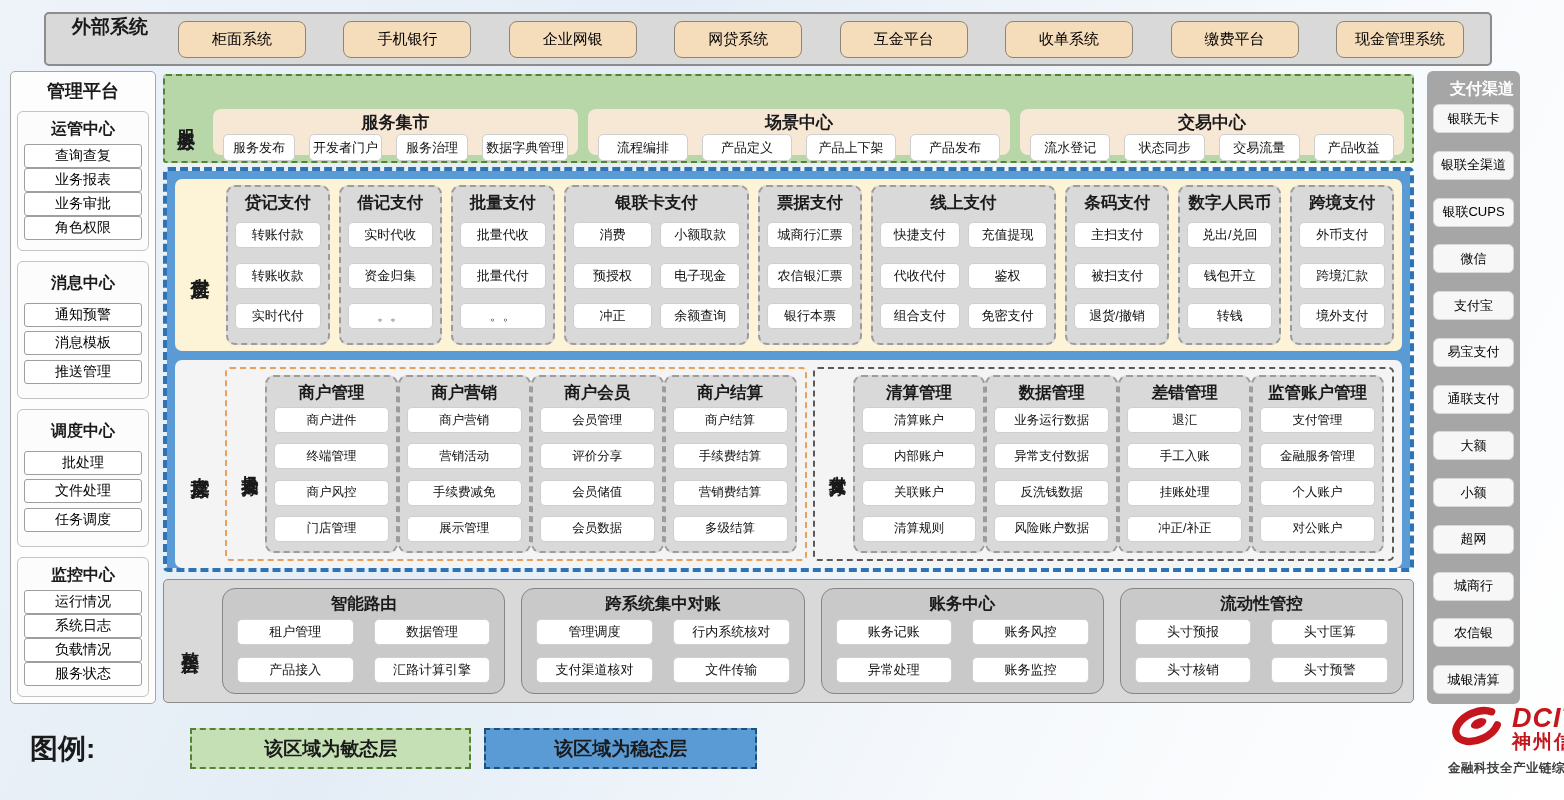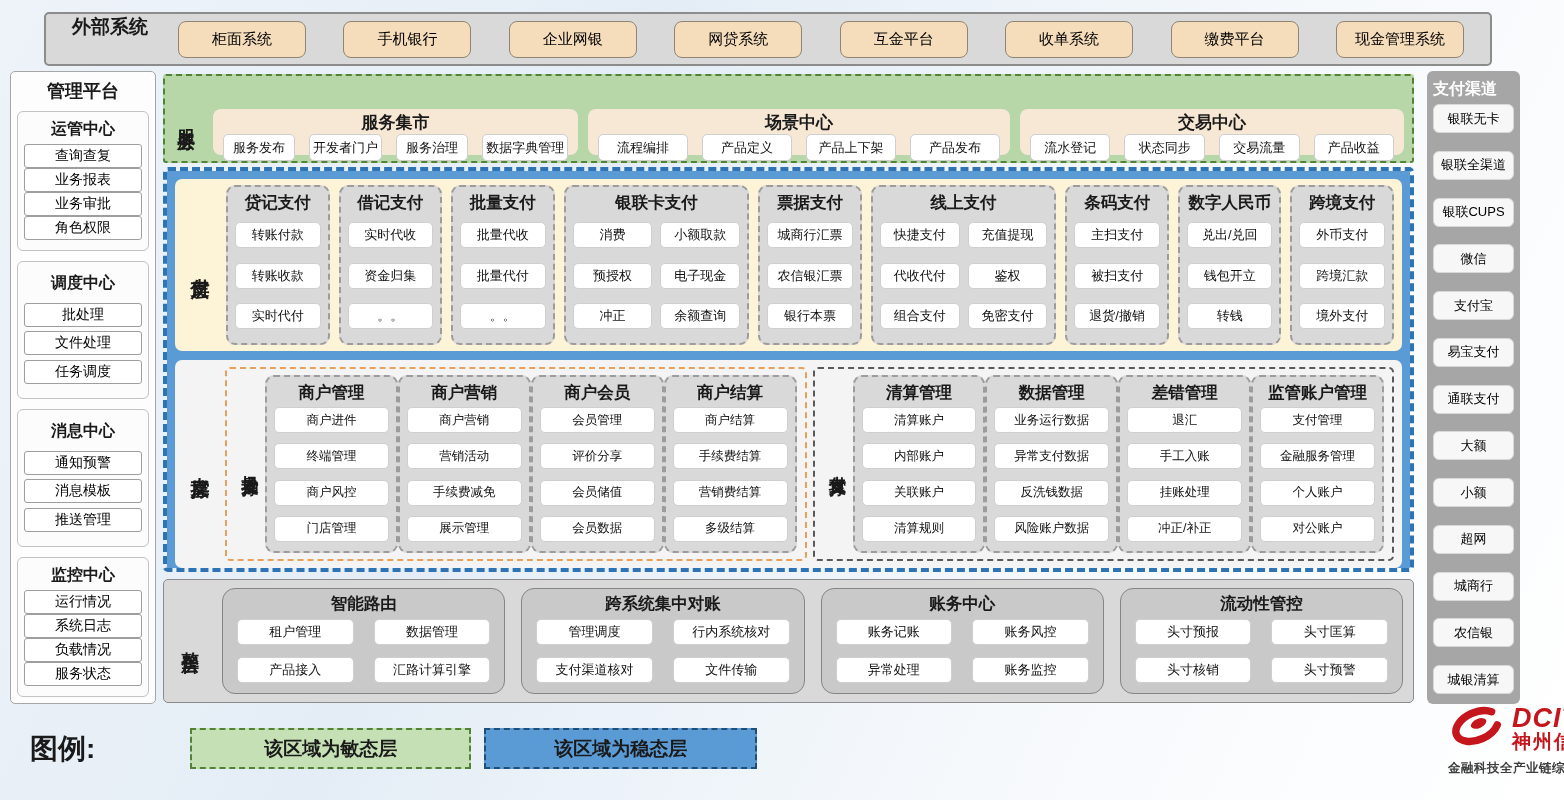--- a/index.html
+++ b/index.html
@@ -31,21 +31,21 @@
   .side-group { background:#fcfcfc; border:1px solid #c3c3c3; border-radius:6px;
     padding:5px 6px 10px; flex:1; display:flex; flex-direction:column; justify-content:space-evenly; }
   .side-group-title { text-align:center; font-size:16px; font-weight:bold; padding:2px 0 4px; }
   .side-btn { display:block; width:100%; height:24px; background:#fff; border:1px solid #9e9e9e;
     border-radius:3px; font-size:14px; font-family:inherit; cursor:pointer; white-space:nowrap;text-align:center; }
 
   
   .side-right { left:1427px; top:71px; width:93px; height:633px;
     background:#a6a6a6; border-radius:6px; display:flex; flex-direction:column;
     padding:8px 6px 10px; }
-  .chan-title { color:#fff; font-size:16px; font-weight:bold; text-align:left; padding-bottom:4px; }
+  .chan-title { color:#fff; font-size:16px; font-weight:bold; text-align:right; padding-bottom:4px; }
   .chan-btns { flex:1; display:flex; flex-direction:column; justify-content:space-between; }
   .chan-btn { height:29px; background:#f7f7f7; border:1px solid #d8d8d8; border-radius:6px;
     font-size:13px; font-family:inherit; cursor:pointer; white-space:nowrap; }
 
   
   .vlabel { writing-mode:vertical-rl; text-orientation:upright;
     display:flex; align-items:center; justify-content:center;
     font-weight:bold; letter-spacing:2px; white-space:nowrap; }
 
   
@@ -139,30 +139,30 @@
   <div class="side-title">管理平台</div>
   <div class="side-groups">
       <div class="side-group">
         <div class="side-group-title">运管中心</div>
         <button class="side-btn">查询查复</button>
         <button class="side-btn">业务报表</button>
         <button class="side-btn">业务审批</button>
         <button class="side-btn">角色权限</button>
       </div>
       <div class="side-group">
+        <div class="side-group-title">消息中心</div>
+        <button class="side-btn">通知预警</button>
+        <button class="side-btn">消息模板</button>
+        <button class="side-btn">推送管理</button>
+      </div>
+      <div class="side-group">
         <div class="side-group-title">调度中心</div>
         <button class="side-btn">批处理</button>
         <button class="side-btn">文件处理</button>
         <button class="side-btn">任务调度</button>
-      </div>
-      <div class="side-group">
-        <div class="side-group-title">消息中心</div>
-        <button class="side-btn">通知预警</button>
-        <button class="side-btn">消息模板</button>
-        <button class="side-btn">推送管理</button>
       </div>
       <div class="side-group">
         <div class="side-group-title">监控中心</div>
         <button class="side-btn">运行情况</button>
         <button class="side-btn">系统日志</button>
         <button class="side-btn">负载情况</button>
         <button class="side-btn">服务状态</button>
       </div>
     </div>
 </div>

